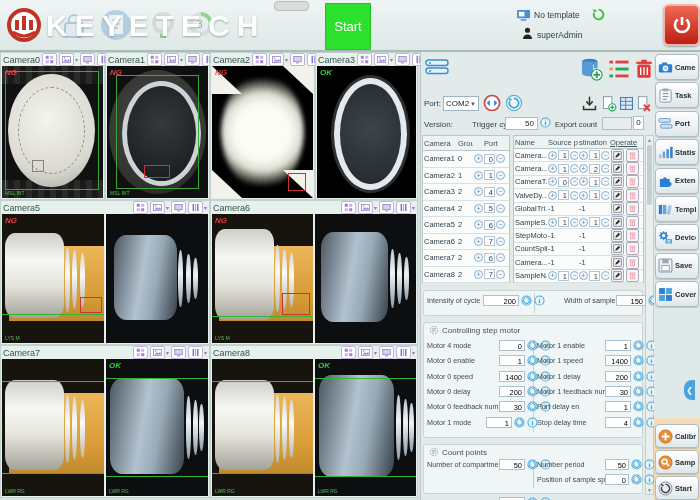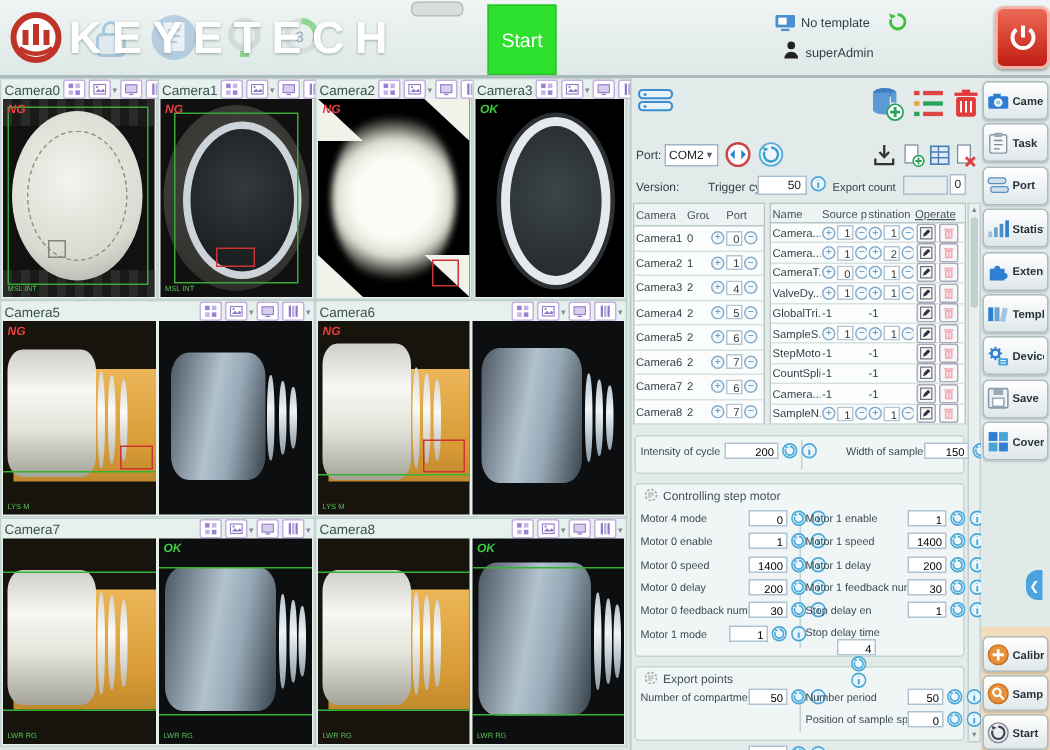--- a/index.html
+++ b/index.html
@@ -1072,21 +1072,21 @@
     <div class="divider" style="left:112px;top:288px;height:92px;"></div>
 
     <div class="sect" style="left:2px;top:392px;width:220px;height:50px;"></div>
     <div class="sect-title" style="left:8px;top:395px;">
       <span class="ico">
           <svg width="10" height="10" viewBox="0 0 12 12">
             <circle cx="6" cy="6" r="4.4" fill="none" stroke="#9aa8a6" stroke-width="1.2" stroke-dasharray="2 1.4"></circle>
             <path d="M3.6 6h4.8M3.6 4.4h4.8M3.6 7.6h3" stroke="#9aa8a6" stroke-width="0.9"></path>
           </svg>
         </span>
-      <span>Export points</span>
+      <span>Count points</span>
     </div>
     <div id="countL"></div>
     <div id="countR"></div>
     <div class="divider" style="left:112px;top:408px;height:28px;"></div>
 
     <div class="vscroll">
       <div class="varrow" style="top:1px;">▲</div>
       <div class="vthumb" style="top:9px;height:60px;"></div>
       <div class="varrow" style="bottom:1px;">▼</div>
     </div>
@@ -1288,37 +1288,37 @@
           </svg>
         </span>
         <span class="circ" style="margin-left: 2px;">
           <svg width="12" height="12" viewBox="0 0 12 12">
             <circle cx="6" cy="6" r="5" fill="#eaf6fb" stroke="#49a8d8" stroke-width="1.1"></circle>
             <path d="M6 3.1v.4M6 5v4" stroke="#49a8d8" stroke-width="1.4"></path>
           </svg>
         </span>
       </div>
       <div class="prow" style="left: 116px; top: 349.2px;">
-        <span class="pl" style="width: 68px;">Stop delay en</span>
+        <span class="pl" style="width: 68px;">Port delay en</span>
         <span class="pv" style="width: 26px;">1</span>
         <span class="circ" style="margin-left: 2px;">
           <svg width="12" height="12" viewBox="0 0 12 12">
             <circle cx="6" cy="6" r="5" fill="#eaf6fb" stroke="#49a8d8" stroke-width="1.1"></circle>
             <path d="M6 2.8a3.2 3.2 0 1 1-3 2" fill="none" stroke="#49a8d8" stroke-width="1.2"></path>
             <path d="M2.4 2.4l1 2.1 1.8-1.3z" fill="#49a8d8"></path>
           </svg>
         </span>
         <span class="circ" style="margin-left: 2px;">
           <svg width="12" height="12" viewBox="0 0 12 12">
             <circle cx="6" cy="6" r="5" fill="#eaf6fb" stroke="#49a8d8" stroke-width="1.1"></circle>
             <path d="M6 3.1v.4M6 5v4" stroke="#49a8d8" stroke-width="1.4"></path>
           </svg>
         </span>
       </div>
-      <div class="prow" style="left: 116px; top: 364.5px; flex-direction: column;">
+      <div class="prow" style="left: 116px; top: 364.5px;">
         <span class="pl" style="width: 68px;">Stop delay time</span>
         <span class="pv" style="width: 26px;">4</span>
         <span class="circ" style="margin-left: 2px;">
           <svg width="12" height="12" viewBox="0 0 12 12">
             <circle cx="6" cy="6" r="5" fill="#eaf6fb" stroke="#49a8d8" stroke-width="1.1"></circle>
             <path d="M6 2.8a3.2 3.2 0 1 1-3 2" fill="none" stroke="#49a8d8" stroke-width="1.2"></path>
             <path d="M2.4 2.4l1 2.1 1.8-1.3z" fill="#49a8d8"></path>
           </svg>
         </span>
         <span class="circ" style="margin-left: 2px;">

